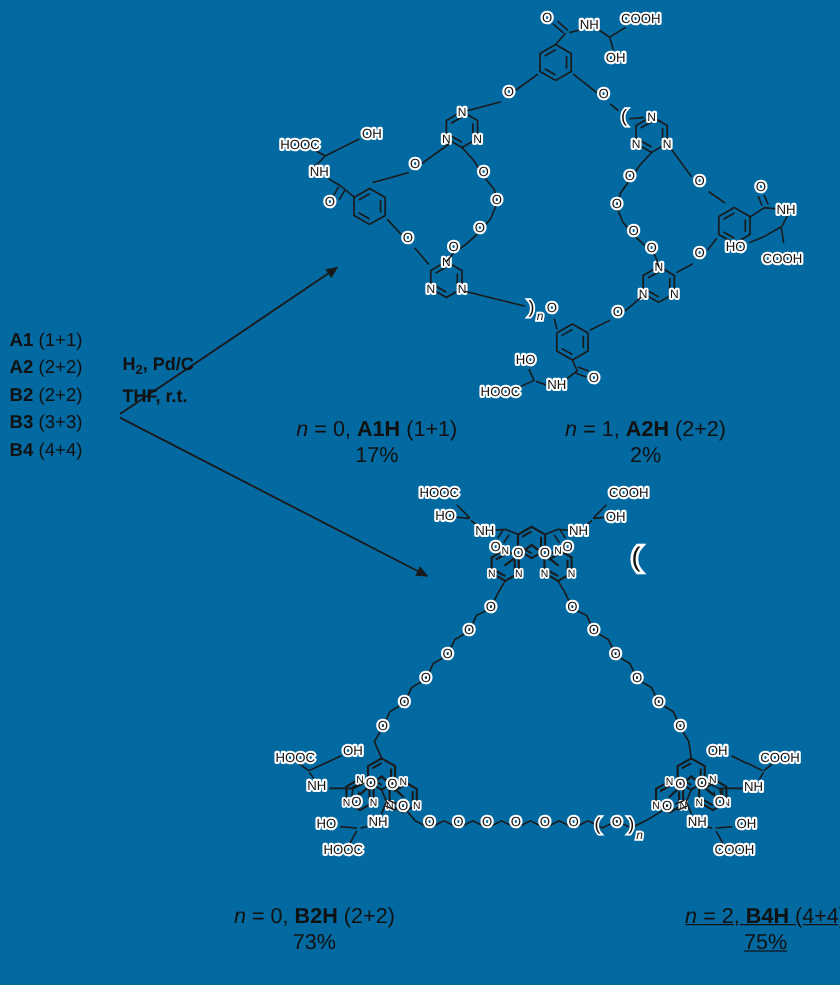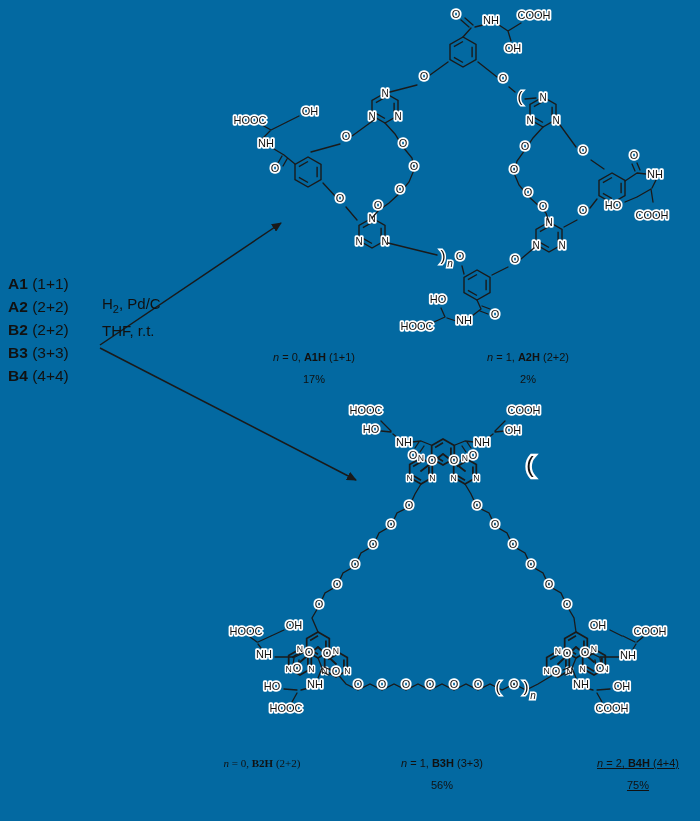--- a/index.html
+++ b/index.html
@@ -19,23 +19,23 @@
   .a {
     font-size:11px; text-anchor:middle; fill:#111;
     stroke:#fff; stroke-width:3.5px; paint-order:stroke; stroke-linejoin:round;
   }
   .nlab { font-size:10px; }
   .paren { font-size:15px; text-anchor:middle; fill:#111; stroke:#fff; stroke-width:3px; paint-order:stroke; }
   .nvar { font-size:10px; font-style:italic; text-anchor:middle; fill:#111; stroke:#fff; stroke-width:3px; paint-order:stroke; }
   
   .reactants { position:absolute; left:8px; top:272px; font-size:15.5px; line-height:23px; white-space:nowrap; }
   .reactants b { font-weight:bold; }
-  .conditions { position:absolute; left:102px; top:293px; font-size:15px; line-height:21px; white-space:nowrap; }
+  .conditions { position:absolute; left:102px; top:293px; font-size:15px; line-height:21px; white-space:nowrap;font-weight:bold; }
   .conditions sub { font-size:11px; }
-  .plabel { position:absolute; text-align:center; font-size:11px; line-height:20px; white-space:nowrap; }
+  .plabel { position:absolute; text-align:center; font-size:18px; line-height:20px; white-space:nowrap; }
   .plabel i { font-style:italic; }
   .plabel b { font-weight:bold; }
   .pyield { margin-top:2px; }
 </style>
 </head>
 <body>
 
 <div class="canvas">
 
 <svg class="scheme" width="700" height="821" viewBox="0 0 700 821">
@@ -224,30 +224,27 @@
 
   <div class="conditions">
     <div><span>H</span><sub>2</sub><span>, Pd/C</span></div>
     <div>THF, r.t.</div>
   </div>
 
   <div class="plabel" style="left:228px; top:347px; width:172px;">
     <div><i>n</i> <span>= 0,</span> <b>A1H</b> <span>(1+1)</span></div>
     <div class="pyield">17%</div>
   </div>
-  <div class="plabel" style="left:438px; top:347px; width:180px;">
+  <div class="plabel" style="left:448px; top:347px; width:180px;">
     <div><i>n</i> <span>= 1,</span> <b>A2H</b> <span>(2+2)</span></div>
     <div class="pyield">2%</div>
   </div>
 
-  <div class="plabel" style="left:178px; top:753px; width:168px;font-family:Liberation Serif, serif;">
+  <div class="plabel" style="left:178px; top:753px; width:168px;">
     <div><i>n</i> <span>= 0,</span> <b>B2H</b> <span>(2+2)</span></div>
-  </div>
-  <div class="plabel" style="left:358px; top:753px; width:168px;">
-    <div><i>n</i> <span>= 1,</span> <b>B3H</b> <span>(3+3)</span></div>
-    <div class="pyield">56%</div>
+    <div class="pyield">73%</div>
   </div>
   <div class="plabel" style="left:554px; top:753px; width:168px;text-decoration:underline;">
     <div><i>n</i> <span>= 2,</span> <b>B4H</b> <span>(4+4)</span></div>
     <div class="pyield">75%</div>
   </div>
 
 </div>
 
 </body></html>

